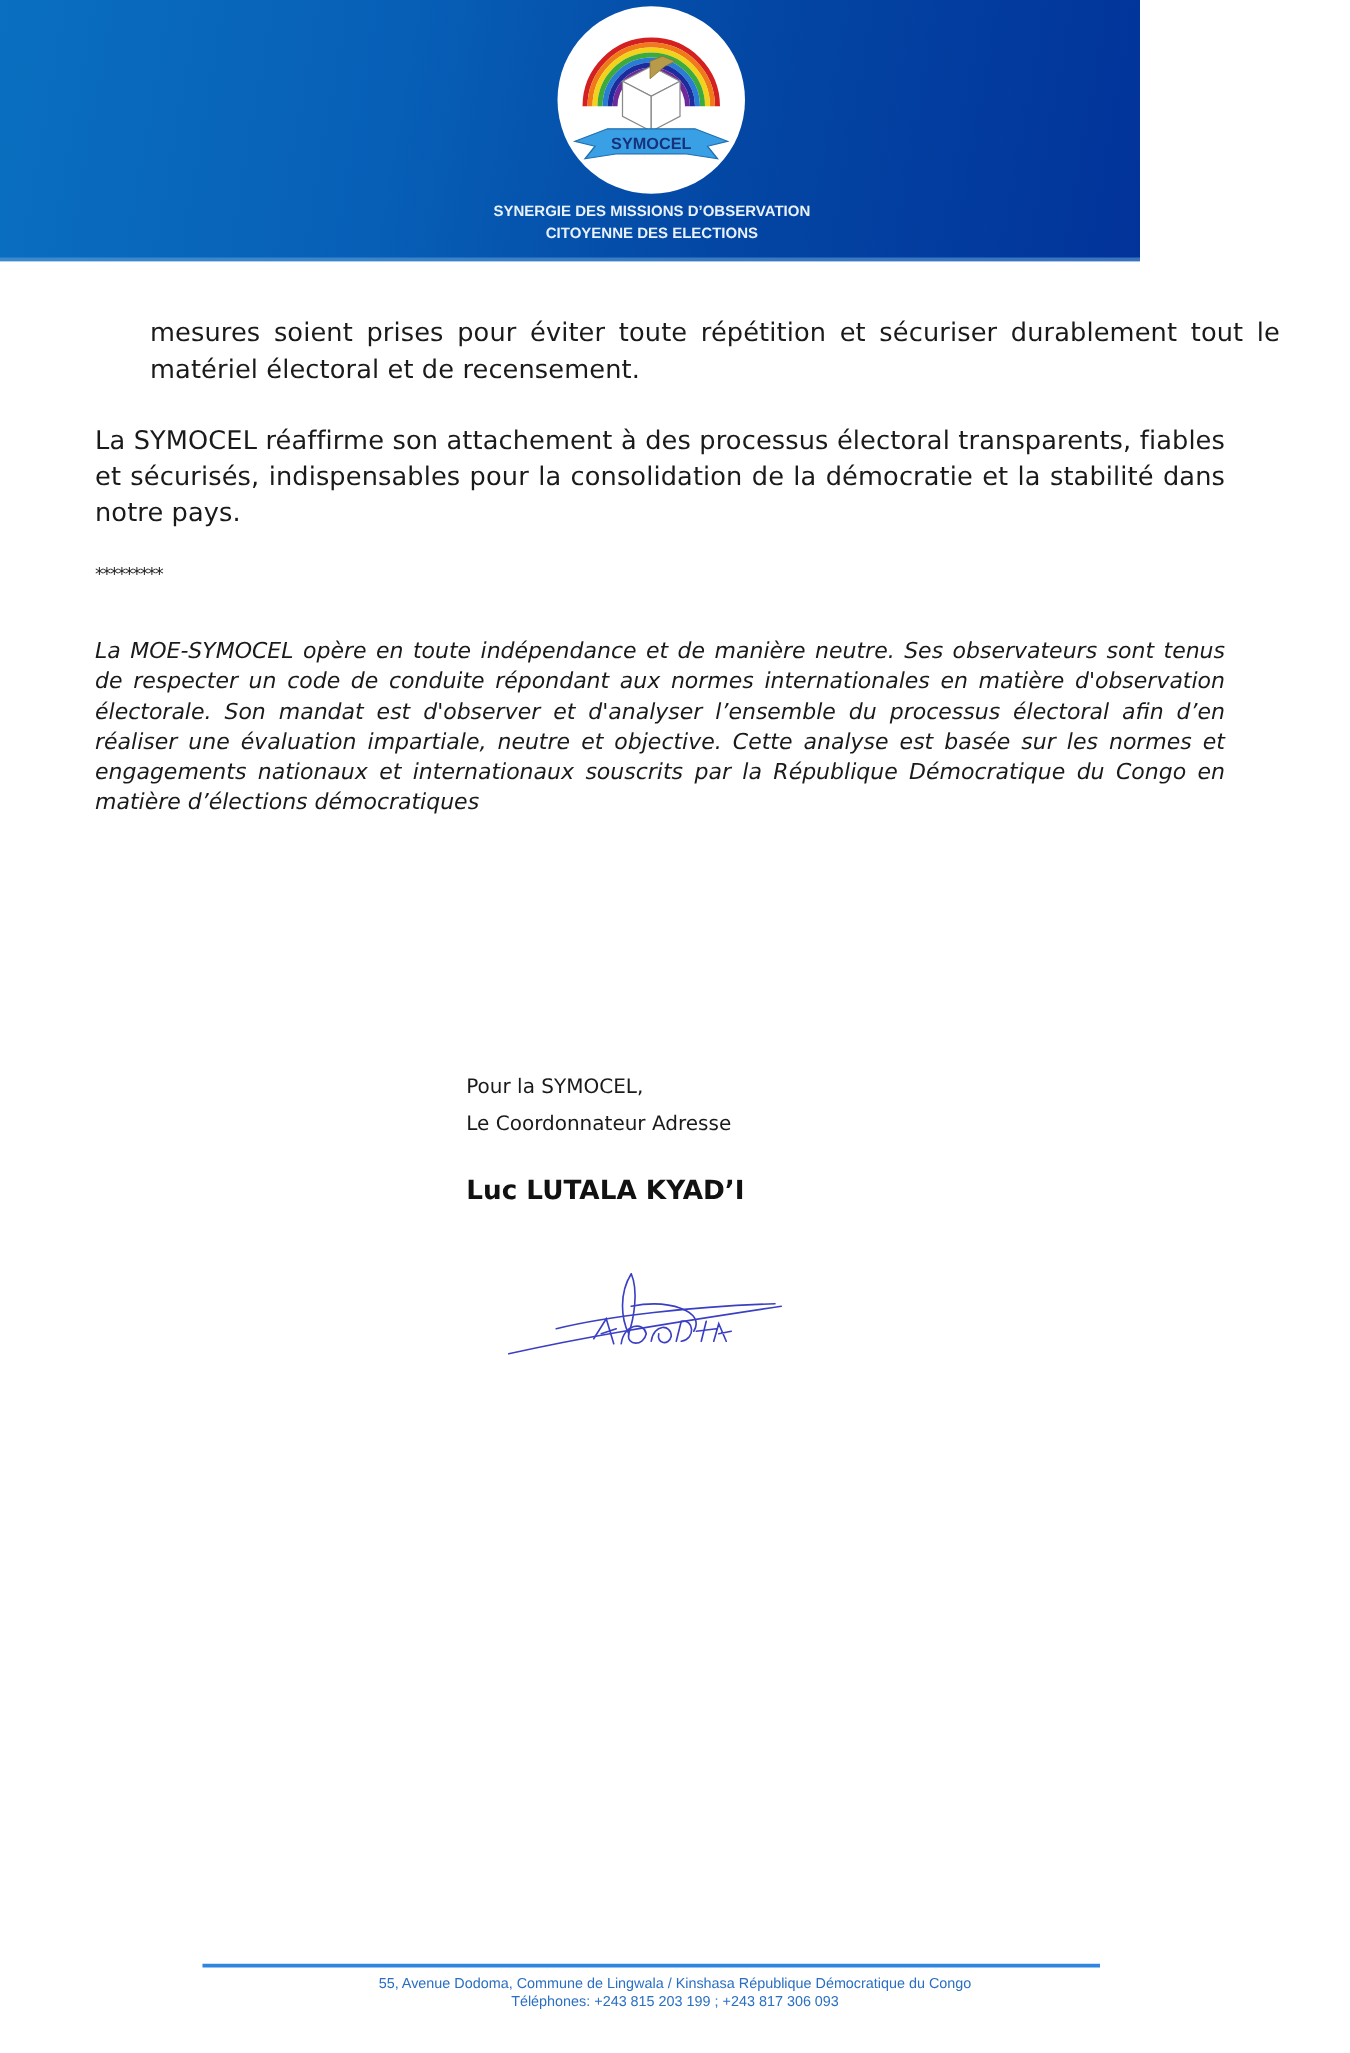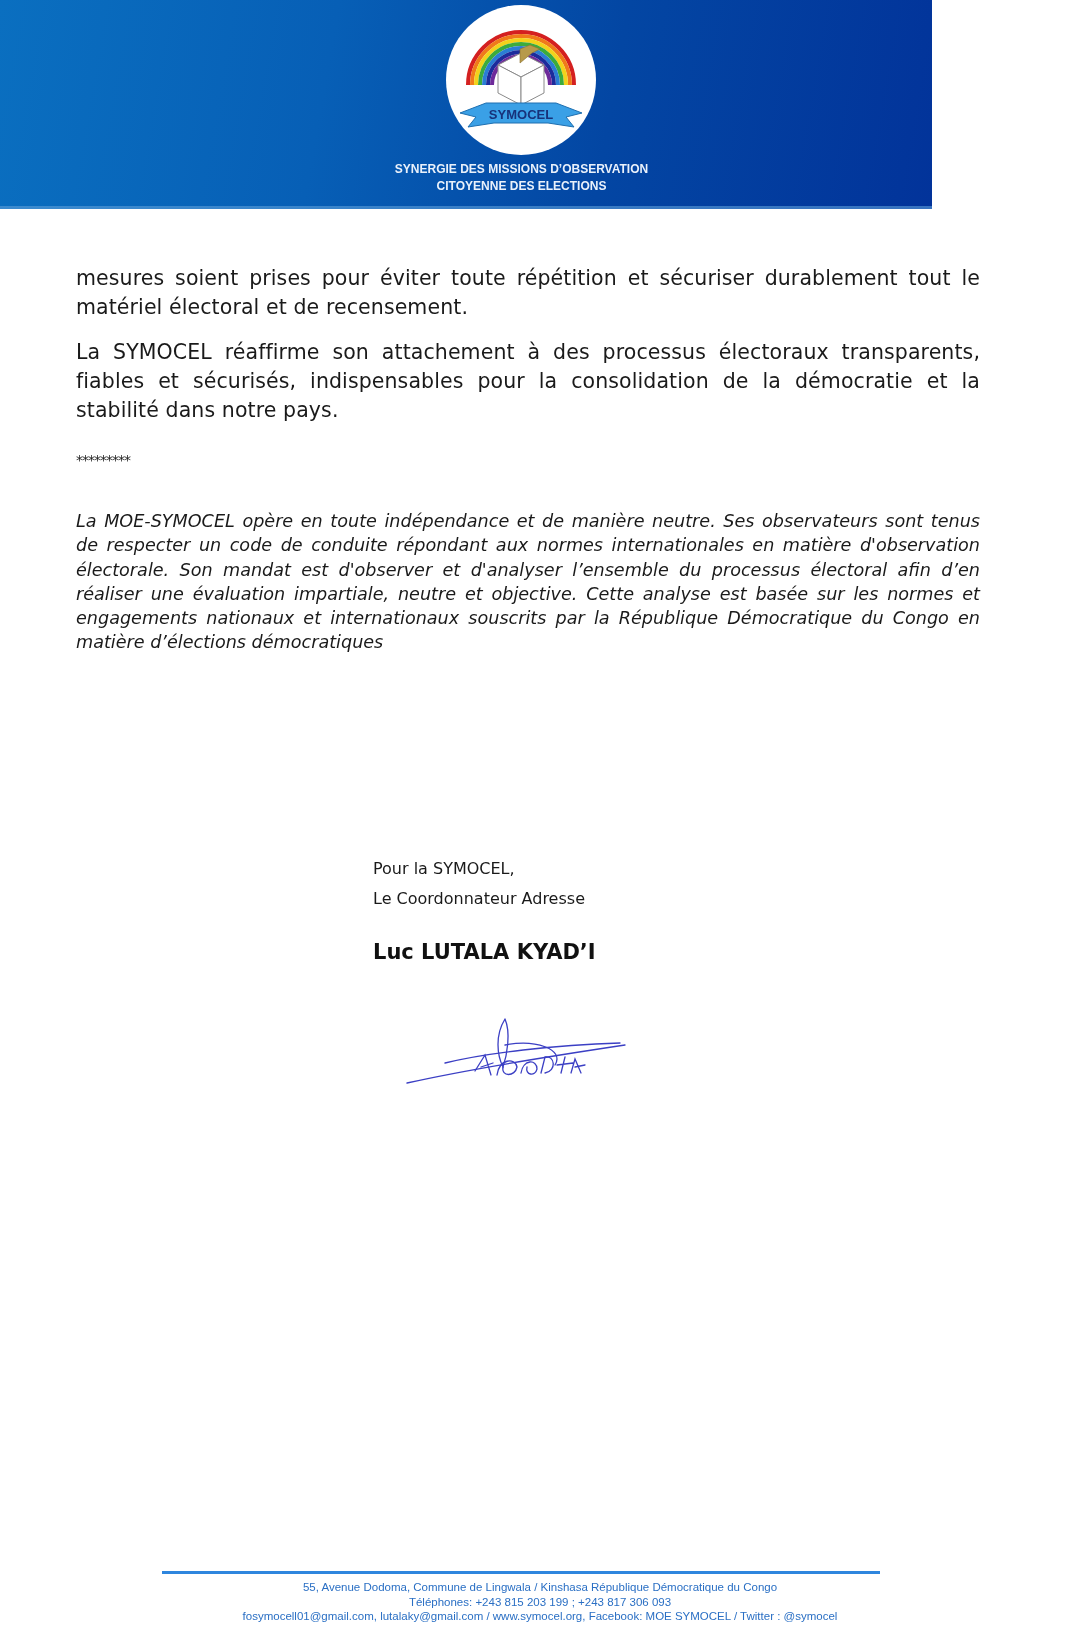--- a/index.html
+++ b/index.html
@@ -4,21 +4,20 @@
 <style>
   html, body { margin: 0; padding: 0; }
   body {
     width: 1080px; height: 1642px; position: relative; overflow: hidden;
     background: #ffffff; color: #1a1a1a;
     font-family: "DejaVu Sans", sans-serif;
   }
   .header {
     position: absolute; left: 0; top: 0; width: 912px; height: 209px;
     background: linear-gradient(100deg, #0a6fc0 0%, #075fb6 35%, #0346a3 65%, #02339a 100%);
-    padding-left: 20px;
   }
   .header::after {
     content: ""; position: absolute; left: 0; bottom: 0; width: 100%; height: 3px;
     background: #5d9fd8; opacity: .6;
   }
   .logo-circle {
     position: absolute; left: 446px; top: 5px; width: 150px; height: 150px;
     border-radius: 50%; background: #ffffff;
   }
   .logo-circle svg { position: absolute; left: 0; top: 0; }
@@ -28,21 +27,21 @@
     font-size: 12px; line-height: 17px; letter-spacing: 0px;
   }
   .org-name.l1 { top: 161px; }
   .org-name.l2 { top: 178px; }
 
   .body-text {
     position: absolute; left: 76px; width: 904px;
     font-family: "DejaVu Sans", sans-serif; font-size: 20.5px; line-height: 29px;
     color: #1a1a1a; text-align: justify; margin: 0; letter-spacing: 0.1px;
   }
-  .p1 { top: 264px; }
+  .p1 { top: 252px; margin-left: 44px; }
   .p2 { top: 338px; }
   .stars {
     position: absolute; left: 76px; top: 452px; font-size: 14px; color: #222;
     font-family: "DejaVu Sans", sans-serif; letter-spacing: -1px; margin: 0;
   }
   .disclaimer {
     position: absolute; left: 76px; width: 904px; top: 509px;
     font-family: "DejaVu Sans", sans-serif; font-style: italic;
     font-size: 17.6px; line-height: 24.3px; color: #1a1a1a; text-align: justify; margin: 0;
   }
@@ -89,21 +88,21 @@
       <path d="M74 58 L74 44 L84 40 L94 44 L86 48 Z" fill="#b79a4a" stroke="#8a7030" stroke-width="0.6"></path>
       <path d="M14 108 L40 98 L110 98 L136 108 L120 112 L128 122 L102 118 L48 118 L22 122 L30 112 Z" fill="#3aa0e6" stroke="#1e6fb0" stroke-width="1"></path>
       <text x="75" y="114" text-anchor="middle" font-family="Liberation Sans, sans-serif" font-weight="bold" font-size="13" fill="#17327a">SYMOCEL</text>
     </svg>
   </div>
   <div class="org-name l1">SYNERGIE DES MISSIONS D’OBSERVATION</div>
   <div class="org-name l2">CITOYENNE DES ELECTIONS</div>
 </div>
 
 <p class="body-text p1">mesures soient prises pour éviter toute répétition et sécuriser durablement tout le matériel électoral et de recensement.</p>
-<p class="body-text p2">La SYMOCEL réaffirme son attachement à des processus électoraux transparents, fiables et sécurisés, indispensables pour la consolidation de la démocratie et la stabilité dans notre pays.</p>
+<p class="body-text p2">La SYMOCEL réaffirme son attachement à des processus électoral transparents, fiables et sécurisés, indispensables pour la consolidation de la démocratie et la stabilité dans notre pays.</p>
 <p class="stars">*********</p>
 <p class="disclaimer">La MOE-SYMOCEL opère en toute indépendance et de manière neutre. Ses observateurs sont tenus de respecter un code de conduite répondant aux normes internationales en matière d'observation électorale. Son mandat est d'observer et d'analyser l’ensemble du processus électoral afin d’en réaliser une évaluation impartiale, neutre et objective. Cette analyse est basée sur les normes et engagements nationaux et internationaux souscrits par la République Démocratique du Congo en matière d’élections démocratiques</p>
 
 <div class="sign-block">
   <div>Pour la SYMOCEL,</div>
   <div>Le Coordonnateur Adresse</div>
 </div>
 <div class="signer-name">Luc LUTALA KYAD’I</div>
 
 <svg class="signature" width="230" height="80" viewBox="0 0 230 80">
@@ -117,14 +116,13 @@
     <path d="M136 58 L140 42 C150 40 152 56 140 58"></path>
     <path d="M156 58 L160 42 M152 50 L168 48 M166 58 L170 44 L176 58 M170 52 L180 50"></path>
     <path d="M100 30 C130 24 160 34 150 50"></path>
   </g>
 </svg>
 
 <div class="footer-line"></div>
 <div class="footer">
   <div>55, Avenue Dodoma, Commune de Lingwala / Kinshasa République Démocratique du Congo</div>
   <div>Téléphones: +243 815 203 199 ; +243 817 306 093</div>
-  <div>fosymocell01@gmail.com, lutalaky@gmail.com / www.symocel.org, Facebook: MOE SYMOCEL / Twitter : @symocel</div>
 </div>
 
 </body></html>

